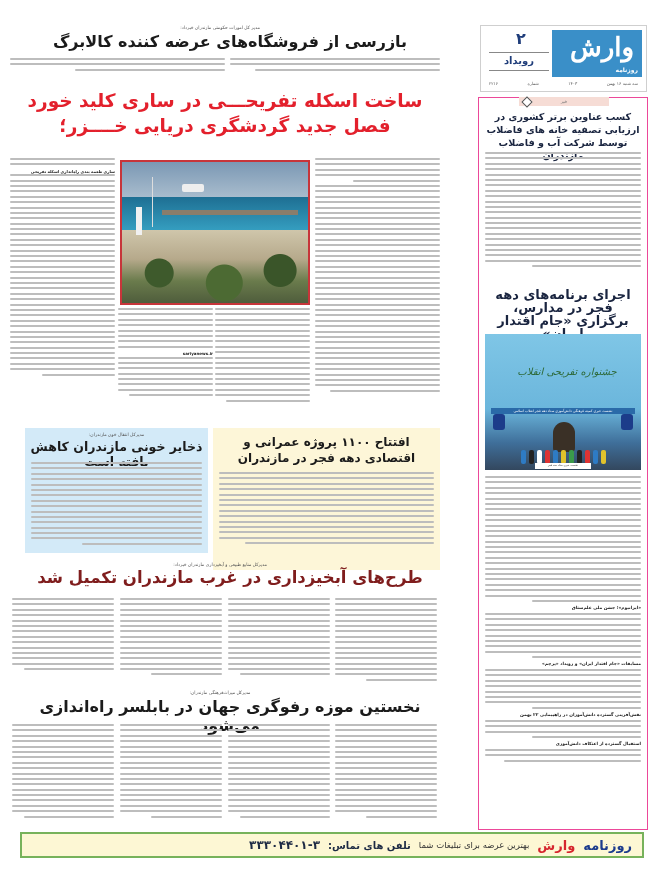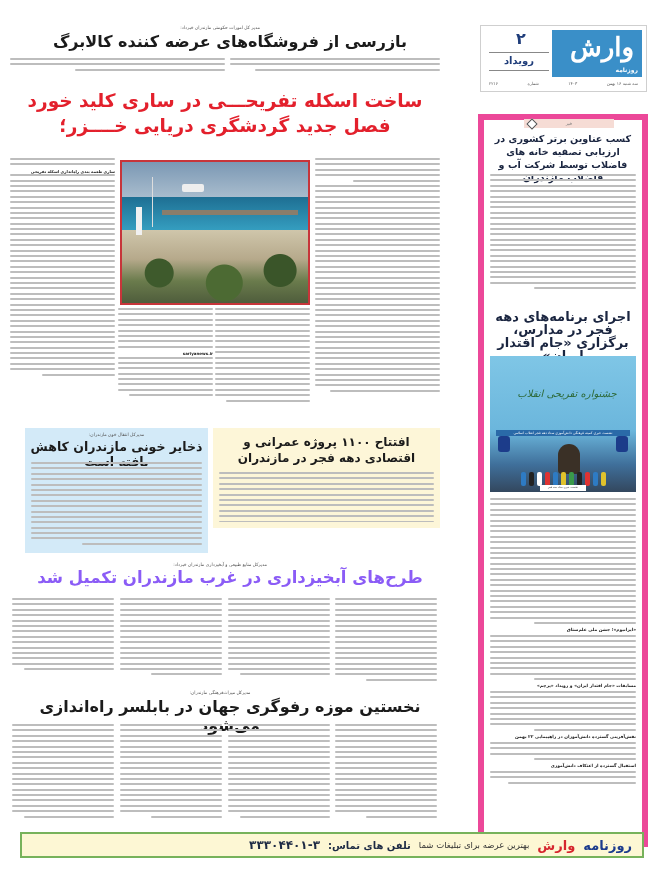--- a/index.html
+++ b/index.html
@@ -17,21 +17,21 @@
   #logo-box { position: absolute; right: 4px; top: 4px; width: 90px; height: 47px; background: #3a8fc8; overflow: hidden; }
   #logo-main { position: absolute; right: 8px; top: 2px; font-family: "DejaVu Serif", serif; font-size: 26px; font-weight: bold; color: #fff; letter-spacing: 1px; }
   #logo-sub { position: absolute; right: 4px; bottom: 4px; font-size: 6px; color: #fff; font-weight: bold; }
   #page-num { position: absolute; left: 20px; top: 3px; width: 40px; text-align: center; font-size: 16px; font-weight: bold; color: #1f3d7a; }
   #section-rule-1 { position: absolute; left: 8px; top: 26px; width: 60px; height: 1px; background: #888; }
   #section-name { position: absolute; left: 8px; top: 29px; width: 60px; text-align: center; font-size: 10px; font-weight: bold; color: #1f3d7a; }
   #section-rule-2 { position: absolute; left: 8px; top: 44px; width: 60px; height: 1px; background: #888; }
   #issue-line { position: absolute; right: 8px; bottom: 5px; left: 8px; display: flex; justify-content: space-between; font-size: 4.2px; color: #555; }
 
   
-  #newsbox { left: 478px; top: 114px; width: 170px; height: 733px; border: 6px solid #ec4899; background: #fff; }
+  #newsbox { left: 478px; top: 97px; width: 170px; height: 733px; border: 1px solid #ec4899; background: #fff; }
   #news-tag { position: absolute; left: 40px; top: -1px; width: 90px; height: 9px; background: #f6dcd5; font-size: 4.5px; text-align: center; color: #777; line-height: 9px; }
   #news-diamond { position: absolute; left: 44px; top: 0px; width: 8px; height: 8px; border: 1px solid #555; transform: rotate(45deg); background: #fff; }
   .rb-title { position: absolute; left: 6px; right: 6px; text-align: center; font-weight: bold; color: #1a2540; }
   #rb-title-1 { top: 12px; font-size: 9.6px; line-height: 13px; }
   #rb-text-1 { position: absolute; left: 6px; right: 6px; top: 54px; height: 128px; }
   #rb-title-2 { top: 190px; font-size: 13px; line-height: 13px; }
   #rb-photo { position: absolute; left: 6px; right: 6px; top: 236px; height: 136px; background: linear-gradient(180deg, #7fc6e6 0%, #6bb6dc 55%, #3f6f9a 80%, #33475e 100%); overflow: hidden; }
   #rb-photo-banner { position: absolute; left: 18px; right: 10px; top: 28px; height: 40px; color: #2e6a3a; font-family: "DejaVu Serif", serif; font-style: italic; font-size: 10px; text-align: center; line-height: 20px; }
   #rb-photo-strip { position: absolute; left: 6px; right: 6px; top: 74px; height: 6px; background: #2a6aa8; font-size: 3.4px; color: #fff; text-align: center; line-height: 6px; }
   #rb-photo-person { position: absolute; left: 68px; top: 88px; width: 22px; height: 30px; background: #3a3026; border-radius: 11px 11px 4px 4px; }
@@ -59,33 +59,33 @@
   #feat-ship { position: absolute; left: 60px; top: 22px; width: 22px; height: 8px; background: #eee; border-radius: 2px; }
   #feat-tower { position: absolute; left: 14px; top: 45px; width: 6px; height: 28px; background: #f1f1f1; }
   #feat-pole { position: absolute; left: 30px; top: 15px; width: 1px; height: 50px; background: #ddd; }
   #feat-trees { position: absolute; left: 0; right: 0; bottom: 0; height: 50px; background: radial-gradient(circle at 20% 40%, #3e5a2c 0 14px, transparent 15px), radial-gradient(circle at 55% 60%, #4c6a33 0 18px, transparent 19px), radial-gradient(circle at 85% 35%, #3a5529 0 16px, transparent 17px); }
   #feat-col-1 { left: 315px; width: 125px; top: 158px; height: 250px; }
   #feat-col-2 { left: 215px; width: 95px; top: 308px; height: 100px; }
   #feat-col-3 { left: 118px; width: 95px; top: 308px; height: 100px; }
   #feat-col-4 { left: 10px; width: 105px; top: 158px; height: 250px; }
 
   
-  #projects-box { left: 213px; top: 428px; width: 227px; height: 100px; background: #fdf6d8; }
+  #projects-box { left: 213px; top: 428px; width: 227px; height: 142px; background: #fdf6d8; }
   #projects-title { position: absolute; left: 6px; right: 6px; top: 6px; text-align: center; font-size: 12px; font-weight: bold; line-height: 16px; color: #1b1b1b; }
   #projects-text { position: absolute; left: 6px; right: 6px; top: 44px; bottom: 6px; }
 
   
   #blood-box { left: 25px; top: 428px; width: 183px; height: 125px; background: #d3eaf8; }
   #blood-kicker { position: absolute; left: 0; right: 0; top: 4px; }
   #blood-title { position: absolute; left: 4px; right: 4px; top: 11px; text-align: center; font-size: 12.5px; font-weight: bold; color: #1b1b1b; }
   #blood-text { position: absolute; left: 6px; right: 6px; top: 34px; bottom: 6px; }
 
   
   #water-kicker { left: 0; width: 440px; top: 562px; }
-  #water-title { left: 20px; width: 420px; top: 568px; font-size: 16.5px; font-weight: bold; text-align: center; color: #8b5cf6; }
+  #water-title { left: 20px; width: 420px; top: 568px; font-size: 16.5px; font-weight: bold; text-align: center; color: #7f1d1d; }
   .water-col { top: 598px; width: 102px; height: 90px; }
 
   
   #museum-kicker { left: 0; width: 440px; top: 690px; }
   #museum-title { left: 20px; width: 420px; top: 697px; font-size: 16px; font-weight: bold; text-align: center; color: #1b1b1b; }
   .museum-col { top: 724px; width: 102px; height: 100px; }
 
   
   #ad-banner { left: 20px; top: 832px; width: 624px; height: 26px; background: #fdf7d4; border: 2px solid #77b25b; display: flex; align-items: center; justify-content: flex-start; padding: 0 10px; gap: 8px; white-space: nowrap; }
   #ad-brand-1 { font-size: 13px; font-weight: bold; color: #1d3c8d; }

